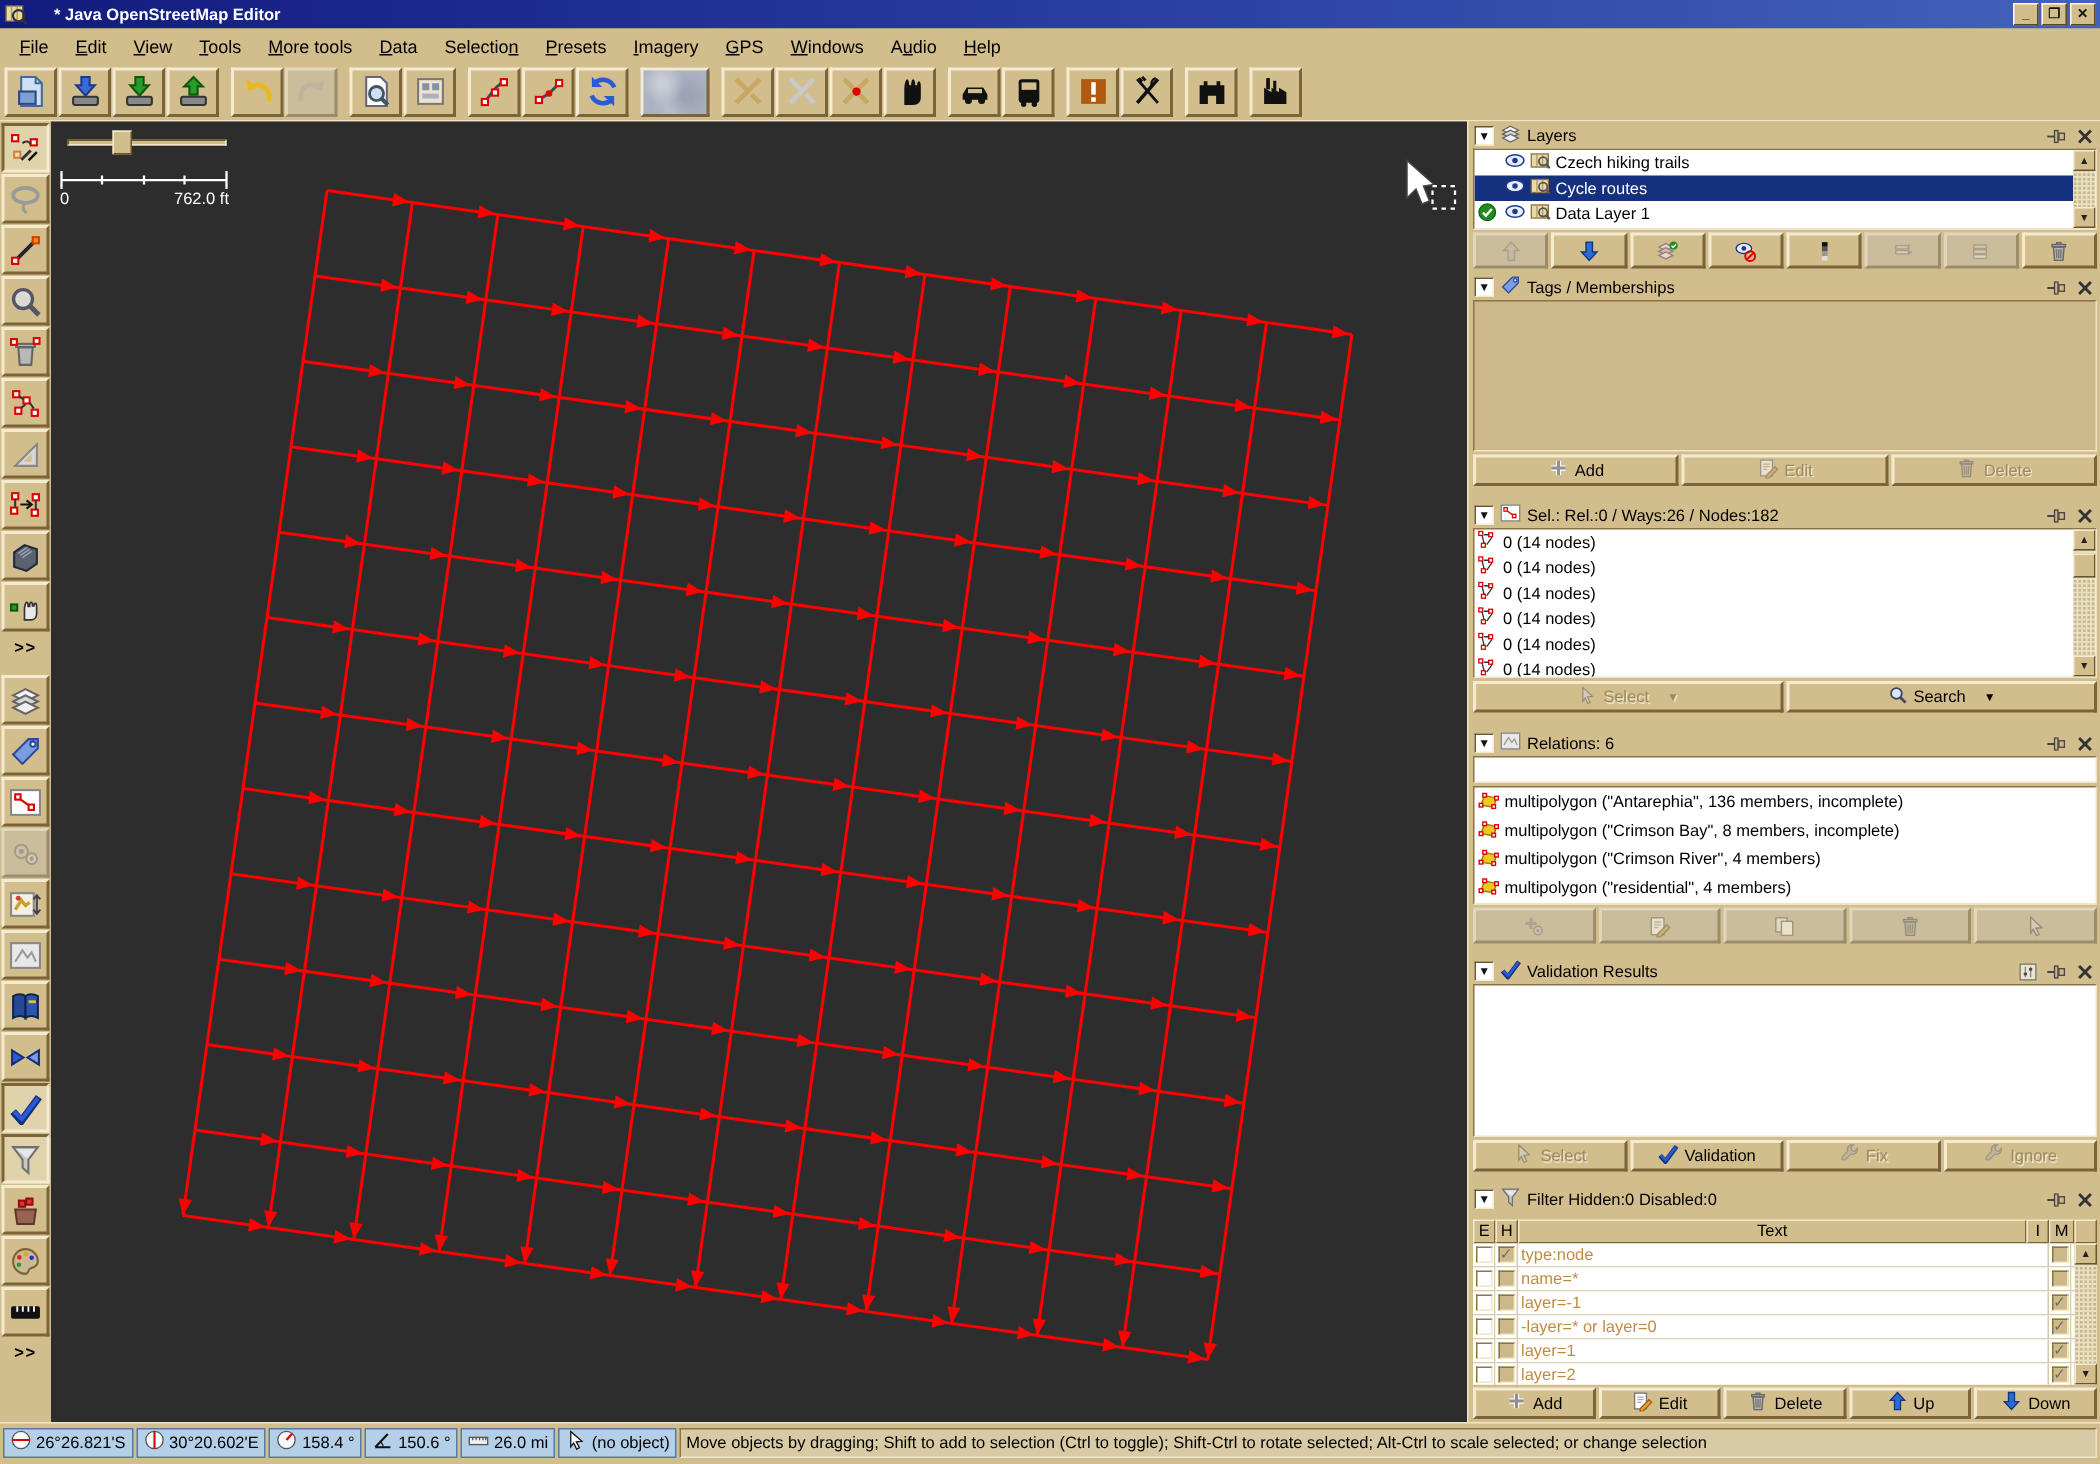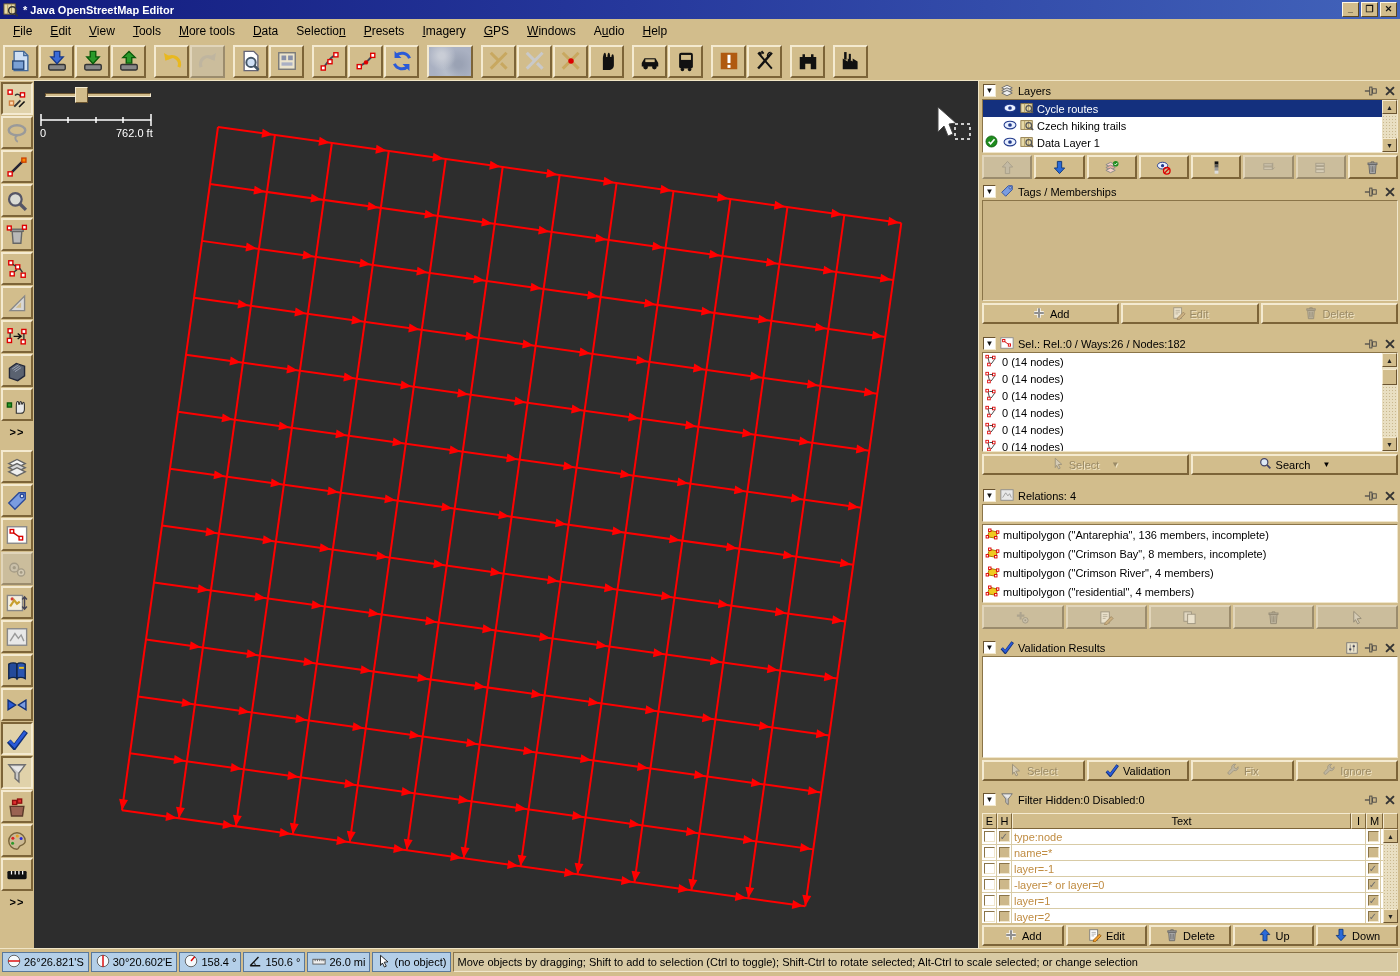--- a/index.html
+++ b/index.html
@@ -2,21 +2,21 @@
 <html><head>
 <meta charset="utf-8">
 <style>
   *{margin:0;padding:0;box-sizing:border-box;font-family:"Liberation Sans",sans-serif;}
   html,body{width:1400px;height:976px;overflow:hidden;}
   #win{position:relative;width:1400px;height:976px;background:#d2bd8c;font-size:11px;color:#000;}
 
   
   .titlebar{position:absolute;left:0;top:0;width:100%;height:19px;
     background:linear-gradient(90deg,#121b7e 0%,#26389c 45%,#4263ba 100%);
-    display:flex;align-items:center;padding:0 3px;color:#fff;font-weight:bold;font-size:11px;gap:5px;}
+    display:flex;align-items:center;padding:0 3px;color:#fff;font-weight:bold;font-size:11px;gap:18px;}
   .titlebar .app-icon{width:15px;height:15px;flex:0 0 auto;}
   .titlebar .tspacer{flex:1;}
   .win-btn{width:17px;height:15px;background:#d2bd8c;border:1px solid;border-color:#fff8e4 #5a4622 #5a4622 #fff8e4;
     display:flex;align-items:center;justify-content:center;font-size:9px;color:#111;font-weight:bold;line-height:1;}
 
   
   .menubar{position:absolute;top:19px;left:0;width:100%;height:23px;background:#d2bd8c;
     display:flex;align-items:center;padding-left:4px;}
   .menu-item{padding:4px 9px;font-size:12px;white-space:nowrap;}
 
@@ -721,47 +721,47 @@
               <rect x="9.8" y="5.5" width="4.2" height="5" fill="#cdb88a" stroke="#444"></rect>
             </svg>
           </span>
         <span class="hdr-btn">
             <svg width="14" height="14" viewBox="0 0 16 16">
               <path d="M3.5 3.5l9 9M12.5 3.5l-9 9" stroke="#333" stroke-width="2.2"></path>
             </svg>
           </span>
       </div>
       <div class="white-area" style="height:54px;">
-          <div class="lrow selected" style="width: 403px;">
+          <div class="lrow" style="width: 403px;">
             <span style="width: 15px; flex: 0 0 auto;"></span>
             <span><svg width="14" height="14" viewBox="0 0 16 16">
                 <ellipse cx="8" cy="8" rx="6.8" ry="4.4" fill="#e8f0ff" stroke="#223a8c" stroke-width="1.2"></ellipse>
                 <circle cx="8" cy="8" r="2.1" fill="#223a8c"></circle>
               </svg></span>
             <span><svg width="14" height="14" viewBox="0 0 16 16">
                 <rect x="1" y="3" width="13" height="10" fill="#e6d9a8" stroke="#8a7440"></rect>
                 <path d="M5.3 3v10M9.6 3v10" stroke="#b09a60"></path>
                 <circle cx="10" cy="8.6" r="3.2" fill="none" stroke="#555" stroke-width="1.4"></circle>
                 <line x1="12.3" y1="10.9" x2="15" y2="13.8" stroke="#555" stroke-width="1.8"></line>
               </svg></span>
-            <span>Cycle routes</span>
-          </div>
-          <div class="lrow" style="width: 403px;">
+            <span>Czech hiking trails</span>
+          </div>
+          <div class="lrow selected" style="width: 403px;">
             <span style="width: 15px; flex: 0 0 auto;"></span>
             <span><svg width="14" height="14" viewBox="0 0 16 16">
                 <ellipse cx="8" cy="8" rx="6.8" ry="4.4" fill="#e8f0ff" stroke="#223a8c" stroke-width="1.2"></ellipse>
                 <circle cx="8" cy="8" r="2.1" fill="#223a8c"></circle>
               </svg></span>
             <span><svg width="14" height="14" viewBox="0 0 16 16">
                 <rect x="1" y="3" width="13" height="10" fill="#e6d9a8" stroke="#8a7440"></rect>
                 <path d="M5.3 3v10M9.6 3v10" stroke="#b09a60"></path>
                 <circle cx="10" cy="8.6" r="3.2" fill="none" stroke="#555" stroke-width="1.4"></circle>
                 <line x1="12.3" y1="10.9" x2="15" y2="13.8" stroke="#555" stroke-width="1.8"></line>
               </svg></span>
-            <span>Czech hiking trails</span>
+            <span>Cycle routes</span>
           </div>
           <div class="lrow boldname" style="width: 403px;">
             <span style="width: 15px; flex: 0 0 auto;"><svg width="13" height="13" viewBox="0 0 16 16">
                 <circle cx="8" cy="8" r="6.8" fill="#1e8c1e" stroke="#0a5a0a"></circle>
                 <path d="M4.5 8.3l2.4 2.6 4.8-5.6" stroke="#fff" stroke-width="2" fill="none"></path>
               </svg></span>
             <span><svg width="14" height="14" viewBox="0 0 16 16">
                 <ellipse cx="8" cy="8" rx="6.8" ry="4.4" fill="#e8f0ff" stroke="#223a8c" stroke-width="1.2"></ellipse>
                 <circle cx="8" cy="8" r="2.1" fill="#223a8c"></circle>
               </svg></span>
@@ -995,21 +995,21 @@
         </div>
     </div>
 
     <div class="panel" id="p-rel" style="top:405px;height:147px;">
       <div class="phdr">
         <span class="collapse-btn">▼</span>
         <span class="picon"><svg width="14" height="14" viewBox="0 0 16 16">
               <rect x="1" y="2" width="14" height="12" fill="#e8e8e8" stroke="#888"></rect>
               <path d="M3 11l3.5-5.5L9 9l2-2.5 2 4.5" stroke="#999" fill="none"></path>
             </svg></span>
-        <span class="ptitle">Relations: 4</span>
+        <span class="ptitle">Relations: 6</span>
         <span class="hdr-btn">
             <svg width="14" height="14" viewBox="0 0 16 16">
               <line x1="1" y1="8" x2="6.5" y2="8" stroke="#444" stroke-width="1.4"></line>
               <rect x="6.5" y="3.5" width="2.6" height="9" fill="#cdb88a" stroke="#444"></rect>
               <rect x="9.8" y="5.5" width="4.2" height="5" fill="#cdb88a" stroke="#444"></rect>
             </svg>
           </span>
         <span class="hdr-btn">
             <svg width="14" height="14" viewBox="0 0 16 16">
               <path d="M3.5 3.5l9 9M12.5 3.5l-9 9" stroke="#333" stroke-width="2.2"></path>

